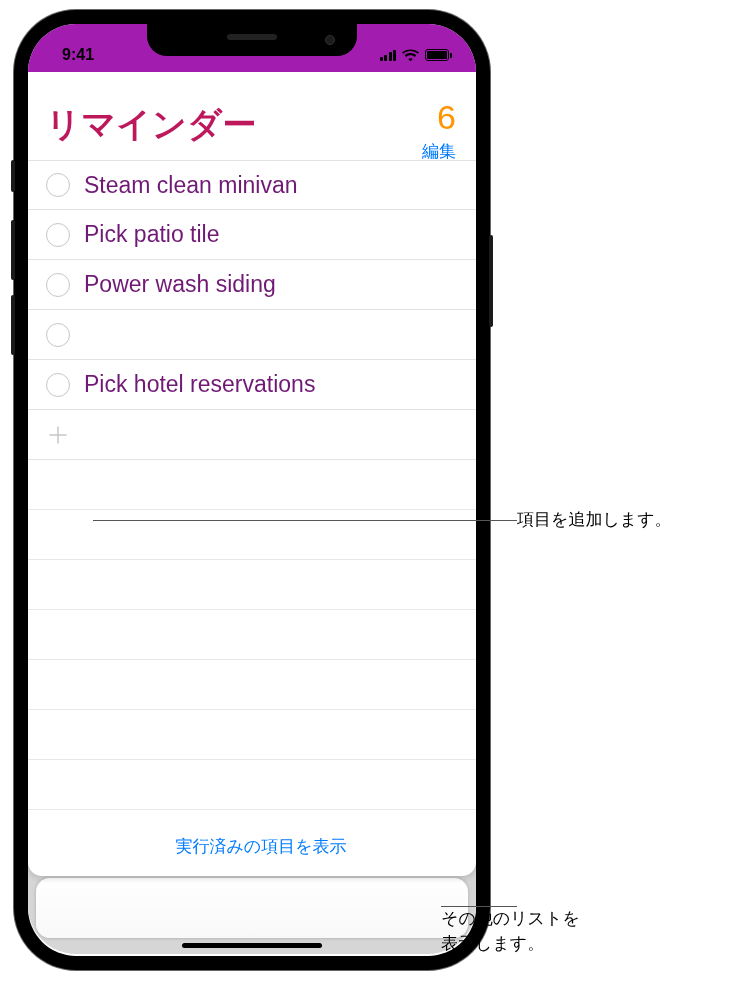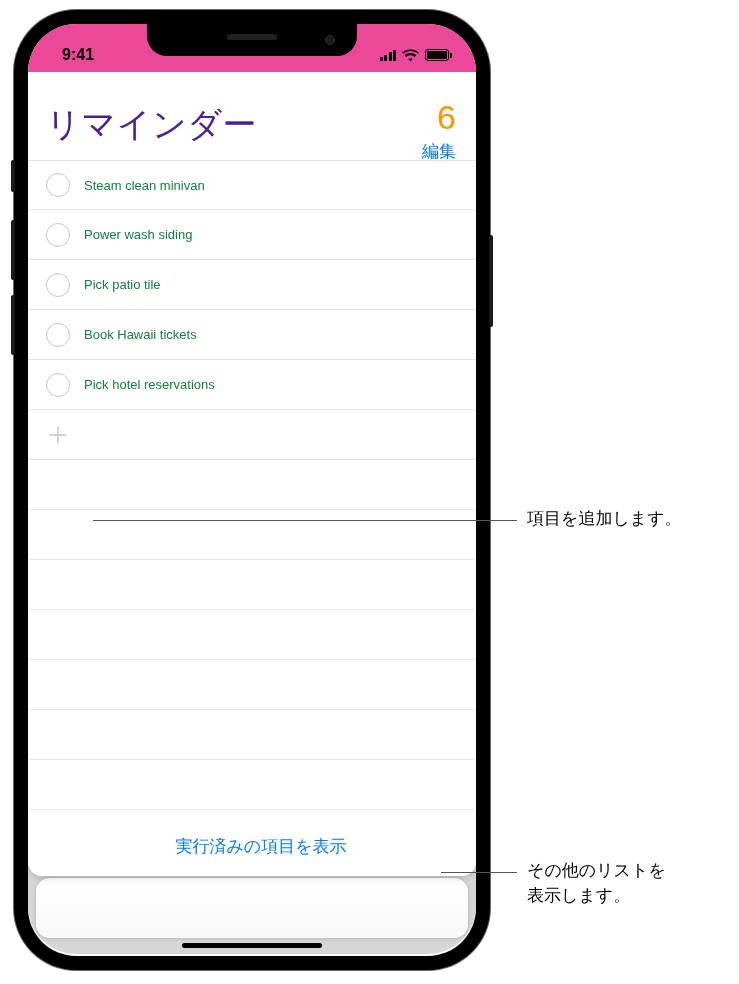--- a/index.html
+++ b/index.html
@@ -83,21 +83,21 @@
       border-radius: 50%;
       border: 1px solid #333;
     }
 
     .status-bar {
       height: 48px;
       display: flex;
       align-items: center;
       justify-content: space-between;
       padding: 14px 24px 0 34px;
-      background: #ec4899;
+      background: #a21caf;
       position: relative;
       z-index: 50;
     }
     .status-time {
       font-size: 16px;
       font-weight: 600;
       color: #000;
     }
     .status-icons {
       display: flex;
@@ -162,22 +162,22 @@
       flex-direction: column;
       box-shadow: 0 2px 6px rgba(0,0,0,0.15);
     }
 
     .header {
       position: relative;
       padding: 30px 18px 12px 18px;
     }
     .header-title {
       font-size: 34px;
-      font-weight: 400;
-      color: #4c1d95;
+      font-weight: 700;
+      color: #be185d;
       letter-spacing: 0.5px;
     }
     .header-count {
       position: absolute;
       right: 20px;
       top: 26px;
       font-size: 34px;
       font-weight: 400;
       color: #ff9500;
     }
@@ -205,22 +205,22 @@
     }
     .reminder-circle {
       width: 24px;
       height: 24px;
       border: 1.5px solid #c6c6c8;
       border-radius: 50%;
       flex-shrink: 0;
       margin-right: 14px;
     }
     .reminder-text {
-      font-size: 13px;
-      color: #15803d;
+      font-size: 23px;
+      color: #701a75;
     }
 
     .add-row {
       display: flex;
       align-items: center;
       min-height: 50px;
       padding: 0 18px;
       border-bottom: 1px solid #e2e2e2;
     }
     .add-plus {
@@ -274,28 +274,26 @@
       z-index: 300;
     }
     .callout-line {
       height: 1px;
       background: #555;
       margin-top: 12px;
     }
     .callout-text {
       font-size: 17px;
       color: #000;
-      margin-left: 10px;
       line-height: 1.45;
       white-space: pre-line;
-      font-family: Liberation Mono, monospace;
     }
     .callout-1 { left: 93px; top: 508px; }
     .callout-1 .callout-line { width: 424px; }
-    .callout-2 { left: 441px; top: 860px; }
+    .callout-2 { left: 441px; top: 894px; flex-direction: column; }
     .callout-2 .callout-line { width: 76px; }
   </style>
 </head>
 <body>
 
 <div class="phone-frame">
   <div class="side-btn btn-silence"></div>
   <div class="side-btn btn-vol-up"></div>
   <div class="side-btn btn-vol-dn"></div>
   <div class="side-btn btn-power"></div>
@@ -339,29 +337,28 @@
         <div class="header-edit">編集</div>
       </div>
 
       <div class="reminder-list">
         <div class="reminder-row">
           <div class="reminder-circle"></div>
           <div class="reminder-text">Steam clean minivan</div>
         </div>
         <div class="reminder-row">
           <div class="reminder-circle"></div>
+          <div class="reminder-text">Pick patio tile</div>
+        </div>
+        <div class="reminder-row">
+          <div class="reminder-circle"></div>
           <div class="reminder-text">Power wash siding</div>
         </div>
         <div class="reminder-row">
           <div class="reminder-circle"></div>
-          <div class="reminder-text">Pick patio tile</div>
-        </div>
-        <div class="reminder-row">
-          <div class="reminder-circle"></div>
-          <div class="reminder-text">Book Hawaii tickets</div>
         </div>
         <div class="reminder-row">
           <div class="reminder-circle"></div>
           <div class="reminder-text">Pick hotel reservations</div>
         </div>
 
         <div class="add-row">
           <div class="add-plus">
             <svg width="24" height="24" viewBox="0 0 24 24">
                 <path d="M12 4 V20 M4 12 H20" stroke="#c6c6c8" stroke-width="1.5" stroke-linecap="round"></path>

